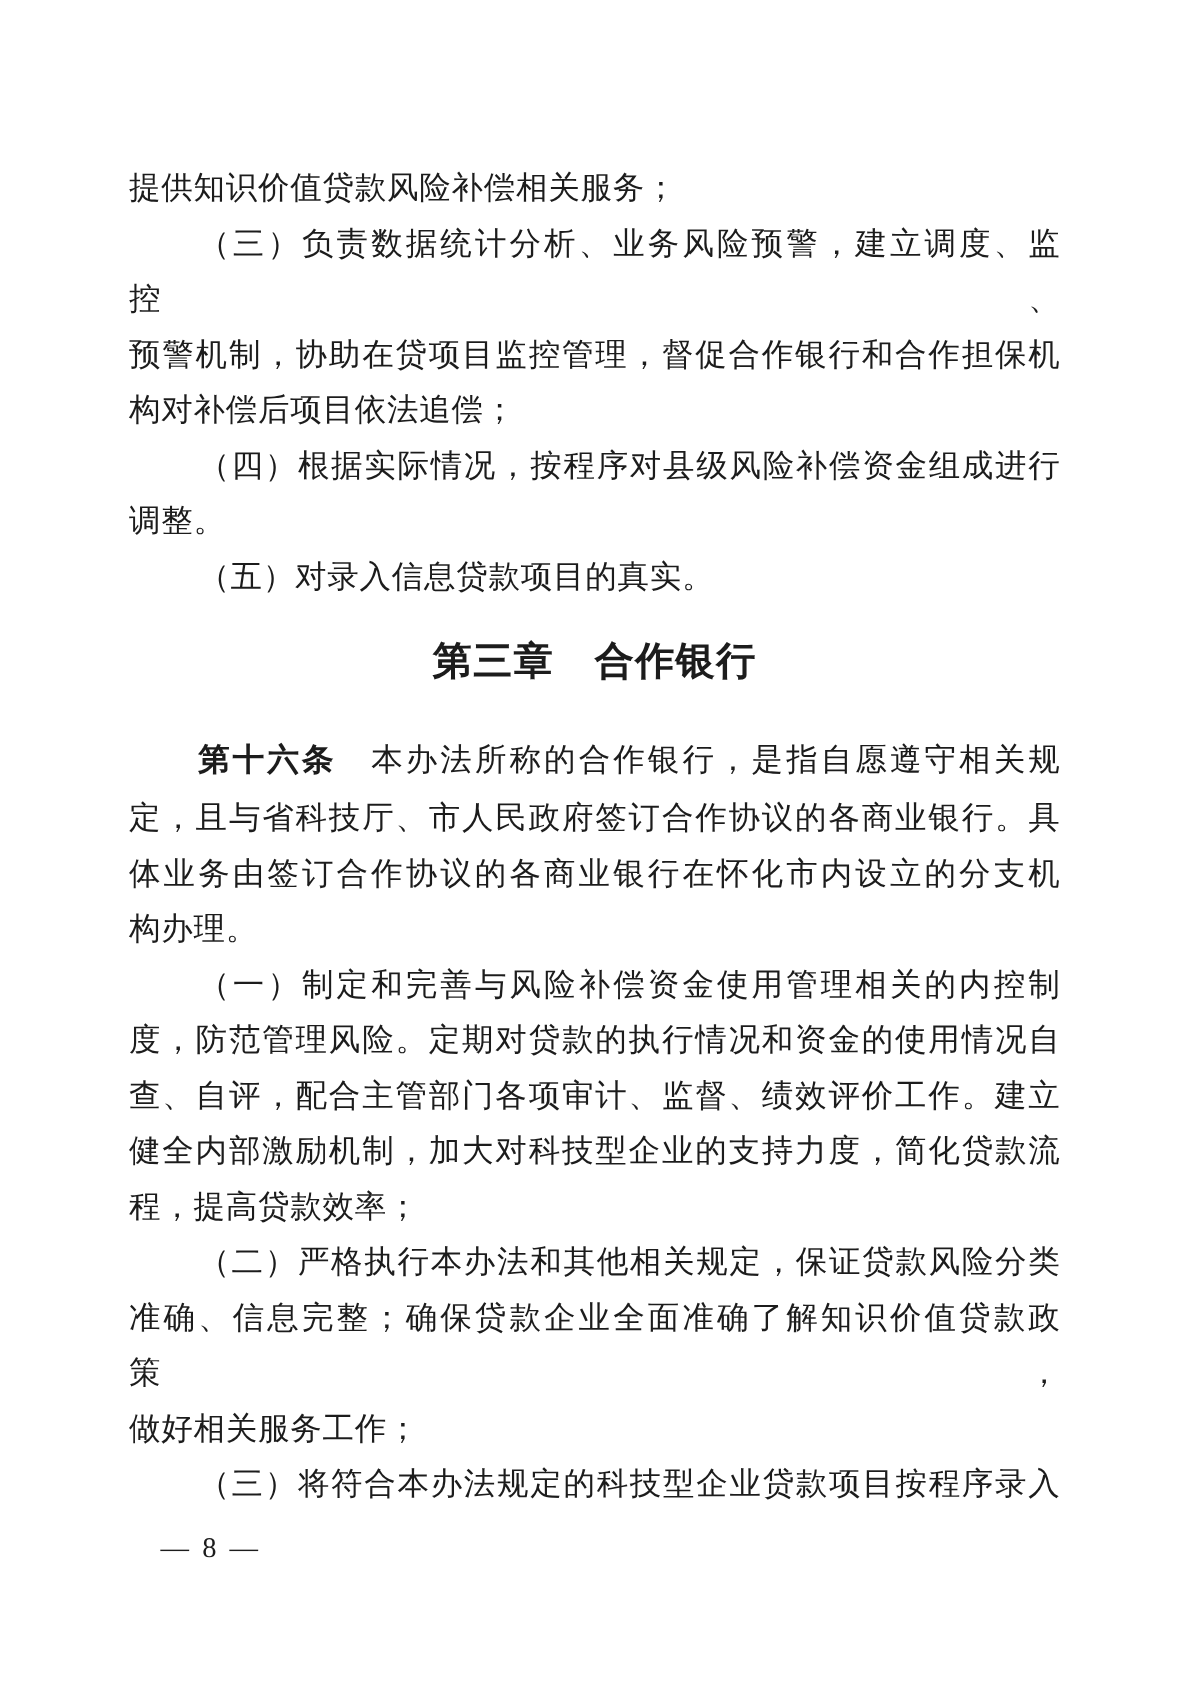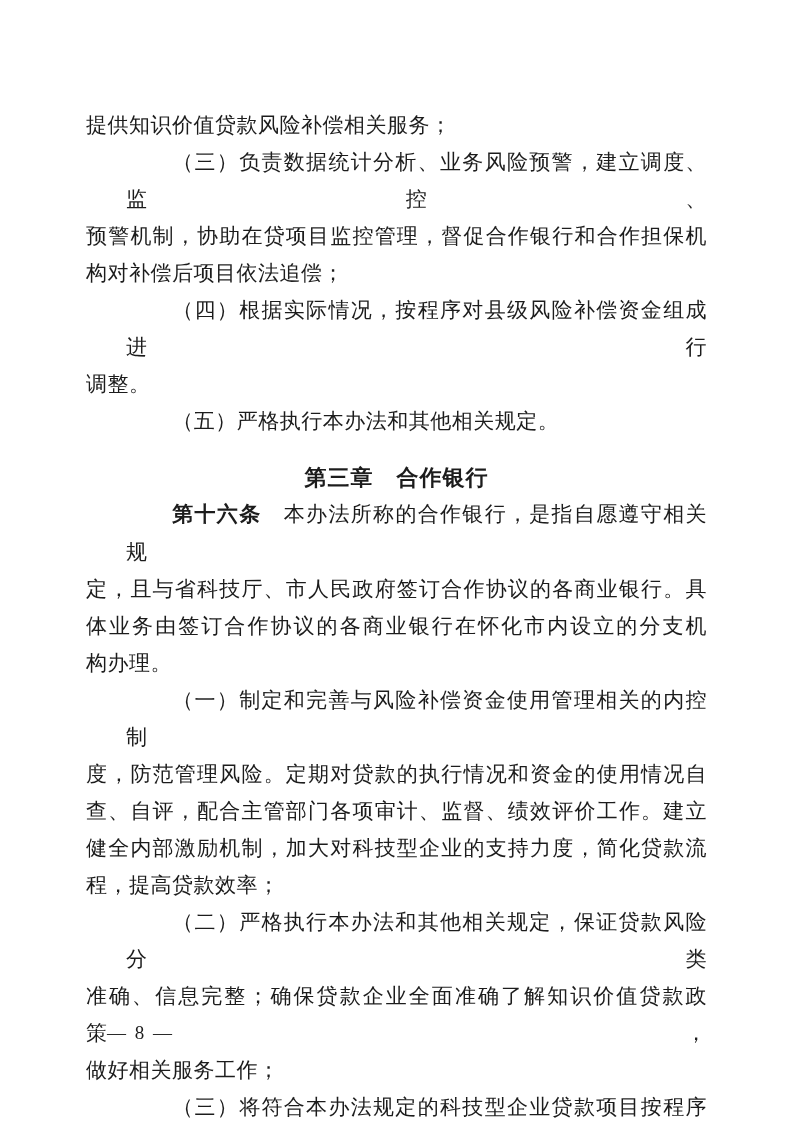--- a/index.html
+++ b/index.html
@@ -27,38 +27,38 @@
     width: 621px;
     font-size: 21px;
     line-height: 37px;
     letter-spacing: 0.5px;
   }
   .line {
     white-space: pre-wrap;
   }
   .line.indent {
     text-indent: 2.2em;
-    margin-left: 40px;
   }
   .line.justify {
     text-align: justify;
     text-align-last: justify;
     text-justify: inter-character;
   }
   .lead {
     font-weight: bold;
     font-family: Liberation Mono, monospace;
   }
   .chapter {
     font-family: "Liberation Sans", "DejaVu Sans", sans-serif;
     font-weight: bold;
-    font-size: 22px;
+    font-size: 26px;
     line-height: 37px;
     text-align: center;
     margin-top: 19px;
+    margin-bottom: 29px;
     letter-spacing: 1px;
   }
   .footer {
     position: absolute;
     left: 107px;
     top: 1021px;
     font-size: 19px;
     line-height: 24px;
     letter-spacing: 2px;
     color: #1c1c1c;
@@ -69,21 +69,21 @@
 
 <div class="page">
   <div class="content">
 
     <div class="line">提供知识价值贷款风险补偿相关服务；</div>
     <div class="line indent justify">（三）负责数据统计分析、业务风险预警，建立调度、监控、</div>
     <div class="line justify">预警机制，协助在贷项目监控管理，督促合作银行和合作担保机</div>
     <div class="line">构对补偿后项目依法追偿；</div>
     <div class="line indent justify">（四）根据实际情况，按程序对县级风险补偿资金组成进行</div>
     <div class="line">调整。</div>
-    <div class="line indent">（五）严格执行本办法和其他相关规定。</div>
+    <div class="line indent">（五）对录入信息贷款项目的真实。</div>
 
     <div class="chapter">第三章　合作银行</div>
 
     <div class="line indent justify"><span class="lead">第十六条</span><span>　本办法所称的合作银行，是指自愿遵守相关规</span></div>
     <div class="line justify">定，且与省科技厅、市人民政府签订合作协议的各商业银行。具</div>
     <div class="line justify">体业务由签订合作协议的各商业银行在怀化市内设立的分支机</div>
     <div class="line">构办理。</div>
     <div class="line indent justify">（一）制定和完善与风险补偿资金使用管理相关的内控制</div>
     <div class="line justify">度，防范管理风险。定期对贷款的执行情况和资金的使用情况自</div>
     <div class="line justify">查、自评，配合主管部门各项审计、监督、绩效评价工作。建立</div>

